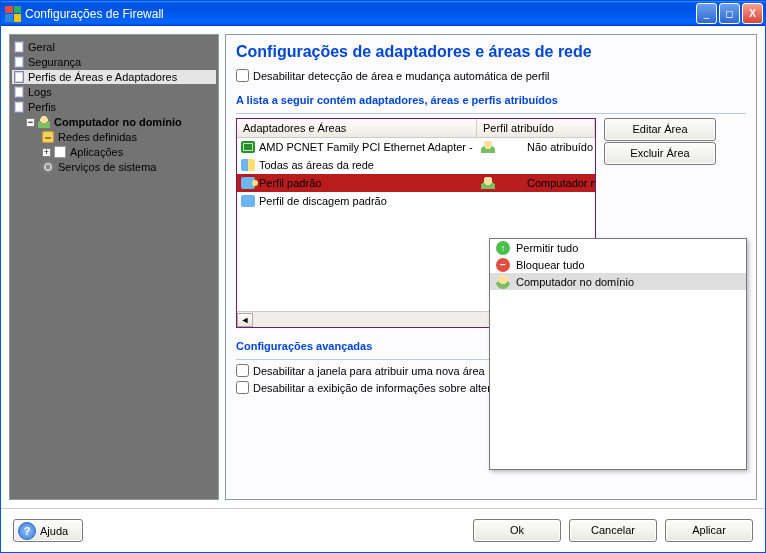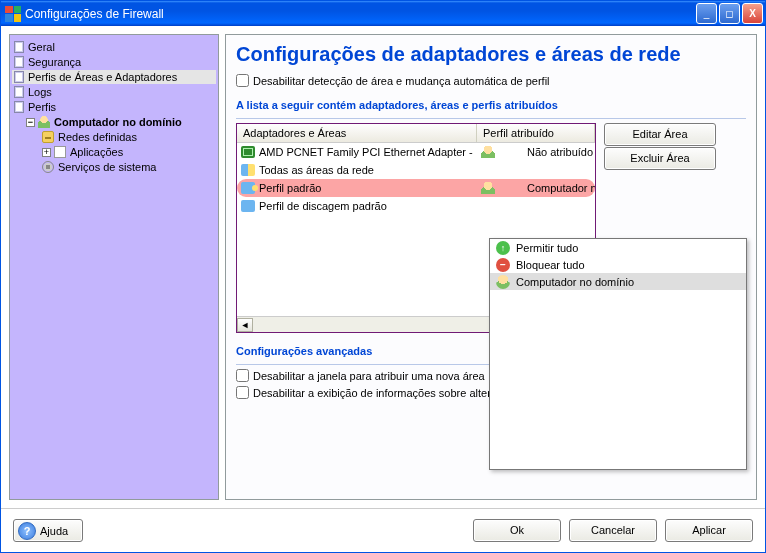--- a/index.html
+++ b/index.html
@@ -59,21 +59,21 @@
   .content {
     flex: 1;
     display: flex;
     padding: 8px;
     gap: 6px;
     position: relative;
   }
   .sidebar {
     width: 210px;
     border: 1px solid #919b9c;
-    background: #c4b5fd;
+    background: #737373;
     padding: 4px 2px;
   }
   .tree-item {
     display: flex;
     align-items: center;
     padding: 1px 2px;
     white-space: nowrap;
     margin: 1px 0;
   }
   .tree-item.selected { background: #e5e5e5; }
@@ -104,21 +104,21 @@
   .icon-app-plus { width:9px; height:9px; border:1px solid #808080;display:inline-flex;align-items:center;justify-content:center;font-size:9px;line-height:7px;margin-right:3px;background:#fff;}
 
   .main {
     flex: 1;
     border: 1px solid #919b9c;
     padding: 8px 10px;
     position: relative;
     background:#fcfcfe;
   }
   .heading {
-    font-size: 20px;
+    font-size: 16px;
     font-weight: bold;
     color: #0046d5;
     margin-bottom: 8px;
   }
   .checkbox-row {
     display: flex;
     align-items: center;
     margin: 4px 0;
   }
   .checkbox-row input { margin: 0 4px 0 0; }
@@ -148,21 +148,21 @@
     font-size: 11px;
   }
   .lv-header .col {
     padding: 3px 6px;
     border-right: 1px solid #d0d0c0;
   }
   .col-a { width: 240px; }
   .col-b { flex: 1; }
   .lv-rows { flex:1; overflow:hidden;}
   .lv-row { display:flex; align-items:center; height:18px; }
-  .lv-row.selected { background:#fca5a5;border-radius:9px; }
+  .lv-row.selected { background:#b91c1c; }
   .lv-row .cell { padding: 0 4px; display:flex;align-items:center; gap:4px; overflow:hidden; white-space:nowrap;}
   .lv-row .cell.col-a{width:240px; border-right:1px solid transparent;}
   .lv-row .cell.col-b{flex:1;gap:32px;}
   .lv-scroll {
     height:16px;
     background:#efefe7;
     border-top:1px solid #ccc;
     display:flex;
     align-items:center;
   }

